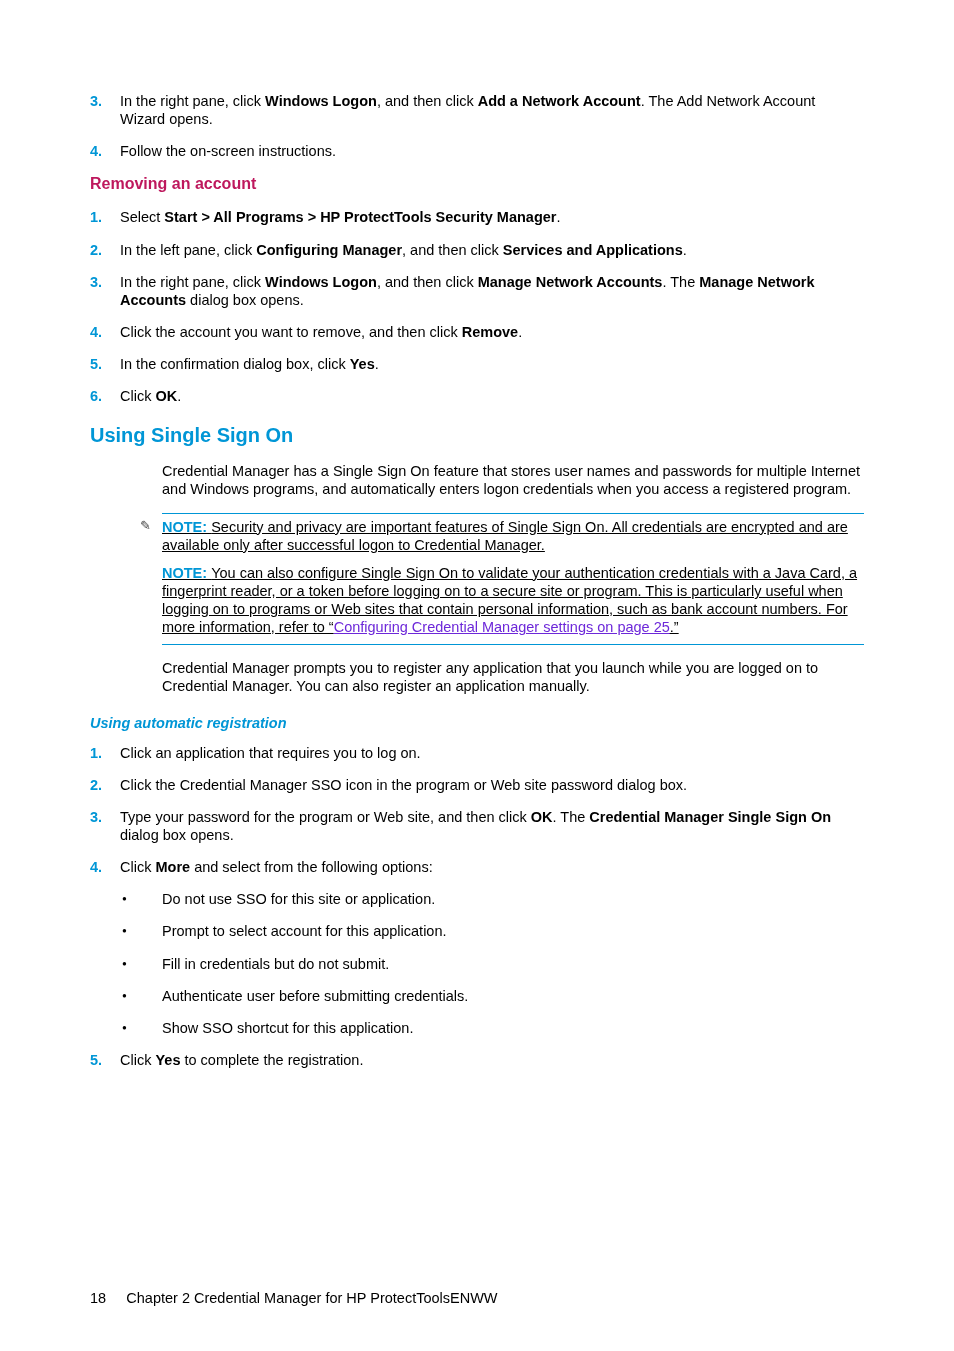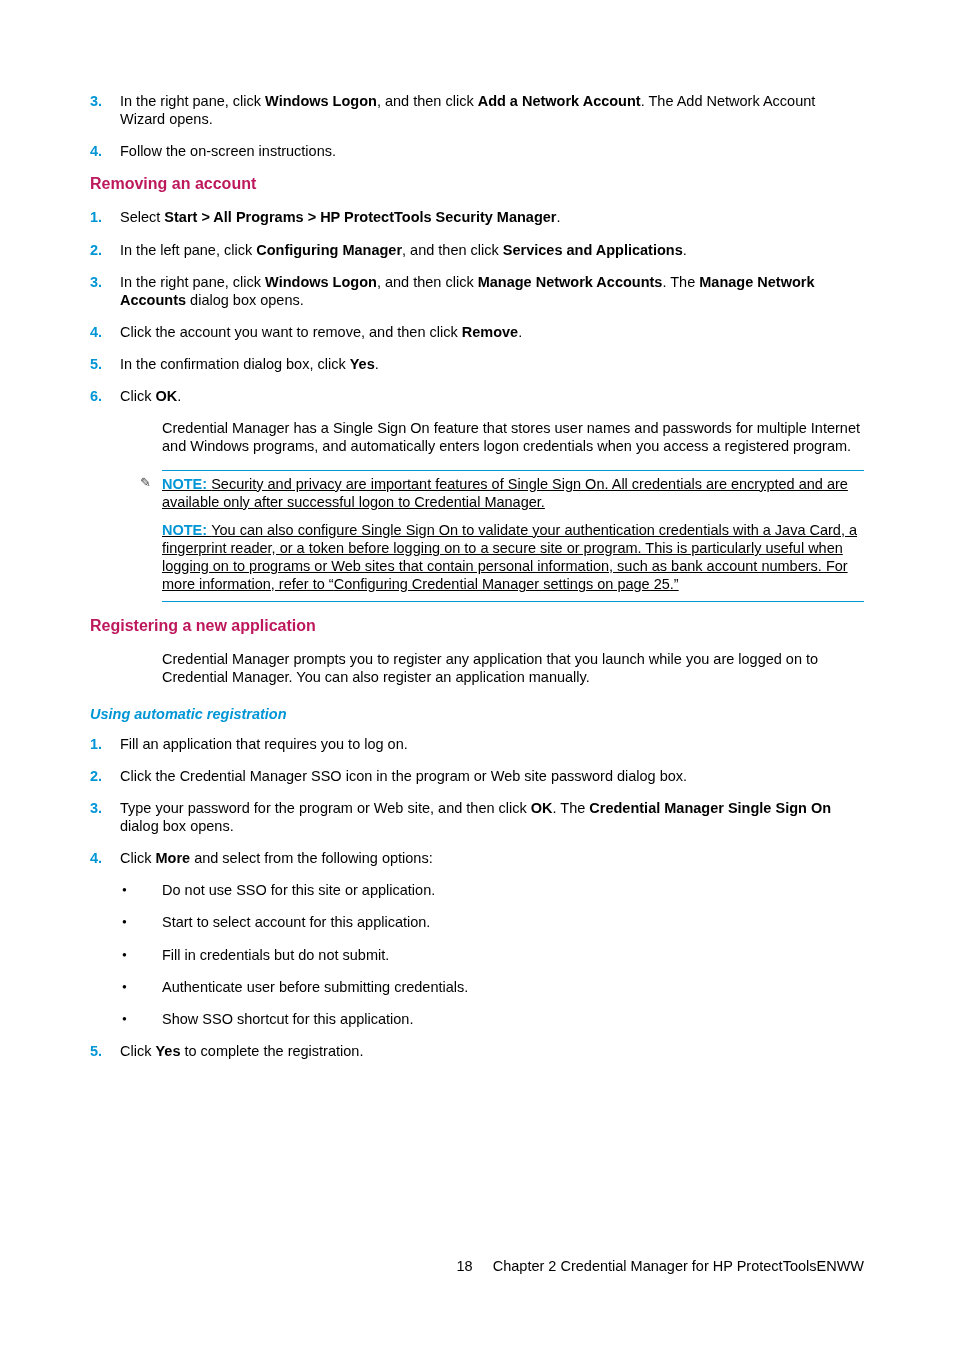--- a/index.html
+++ b/index.html
@@ -63,42 +63,42 @@
   .note-label { color: #0096d6; font-weight: bold; }
   .note-icon {
     display: inline-block;
     width: 14px;
     margin-left: -22px;
     margin-right: 8px;
     color: #444;
     font-size: 13px;
     vertical-align: top;
   }
-  .link-text { color: #000000; text-decoration: underline; }
+  .link-text { color: #6d28d9; text-decoration: underline; }
   .ul { margin: 0; padding: 0; }
   .ul-item {
     display: flex;
     margin: 0 0 14px 0;
   }
   .ul-bullet {
     width: 40px;
     flex-shrink: 0;
     font-size: 8px;
     line-height: 18px;
     text-align: left;
     padding-left: 2px;
   }
   .ul-body { flex: 1; }
   .footer {
     position: absolute;
-    bottom: 76px;
+    bottom: 44px;
     left: 90px;
     right: 90px;
     display: flex;
-    justify-content: flex-end;
+    justify-content: flex-start;
     font-size: 14.5px;
   }
   .bold { font-weight: bold; }
 </style>
 </head>
 <body>
 
 <div class="page">
 
   <div class="content ol" id="ol-initial">
@@ -133,59 +133,59 @@
       <div class="ol-item">
         <div class="ol-num">5.</div>
         <div class="ol-body">In the confirmation dialog box, click <span class="bold">Yes</span>.</div>
       </div>
       <div class="ol-item">
         <div class="ol-num">6.</div>
         <div class="ol-body">Click <span class="bold">OK</span>.</div>
       </div>
     </div>
 
+  <h2 class="h2">Using Single Sign On</h2>
   <div class="content">
     <p class="para">Credential Manager has a Single Sign On feature that stores user names and passwords for multiple Internet and Windows programs, and automatically enters logon credentials when you access a registered program.</p>
     <div class="note-block" id="notes-sso">
         <div class="note-row"><span class="note-icon">✎</span><span class="note-label">NOTE:   </span>Security and privacy are important features of Single Sign On. All credentials are encrypted and are available only after successful logon to Credential Manager.</div>
         <div class="note-row"><span class="note-label">NOTE:   </span>You can also configure Single Sign On to validate your authentication credentials with a Java Card, a fingerprint reader, or a token before logging on to a secure site or program. This is particularly useful when logging on to programs or Web sites that contain personal information, such as bank account numbers. For more information, refer to “<span class="link-text">Configuring Credential Manager settings on page 25</span>.”</div>
       </div>
   </div>
 
-  <h3 class="h3">Registering a new application</h3>
   <div class="content">
     <p class="para">Credential Manager prompts you to register any application that you launch while you are logged on to Credential Manager. You can also register an application manually.</p>
   </div>
 
   <h4 class="h4">Using automatic registration</h4>
   <div class="content ol" id="ol-autoreg">
       <div class="ol-item">
         <div class="ol-num">1.</div>
-        <div class="ol-body">Fill an application that requires you to log on.</div>
+        <div class="ol-body">Click an application that requires you to log on.</div>
       </div>
       <div class="ol-item">
         <div class="ol-num">2.</div>
         <div class="ol-body">Click the Credential Manager SSO icon in the program or Web site password dialog box.</div>
       </div>
       <div class="ol-item">
         <div class="ol-num">3.</div>
         <div class="ol-body">Type your password for the program or Web site, and then click <span class="bold">OK</span>. The <span class="bold">Credential Manager Single Sign On</span> dialog box opens.</div>
       </div>
       <div class="ol-item">
         <div class="ol-num">4.</div>
         <div class="ol-body">Click <span class="bold">More</span> and select from the following options:</div>
       </div>
       <div class="ul" style="margin-left: 30px;">
         <div class="ul-item">
           <div class="ul-bullet">●</div>
           <div class="ul-body">Do not use SSO for this site or application.</div>
         </div>
         <div class="ul-item">
           <div class="ul-bullet">●</div>
-          <div class="ul-body">Start to select account for this application.</div>
+          <div class="ul-body">Prompt to select account for this application.</div>
         </div>
         <div class="ul-item">
           <div class="ul-bullet">●</div>
           <div class="ul-body">Fill in credentials but do not submit.</div>
         </div>
         <div class="ul-item">
           <div class="ul-bullet">●</div>
           <div class="ul-body">Authenticate user before submitting credentials.</div>
         </div>
         <div class="ul-item">

